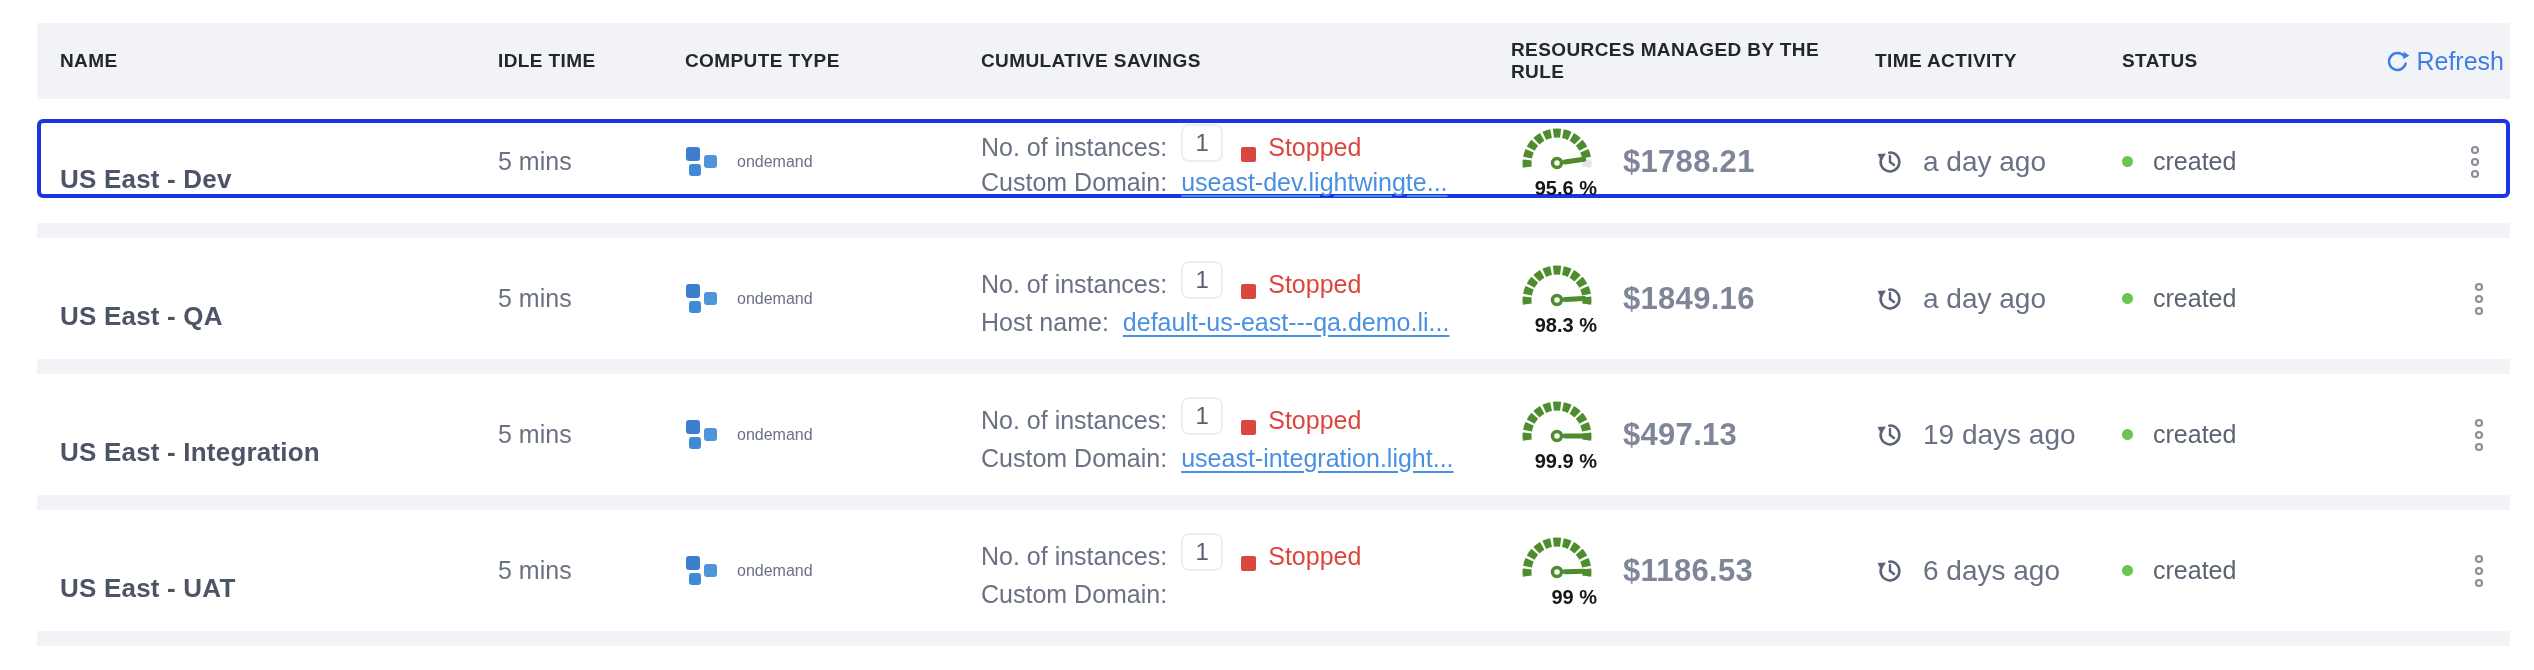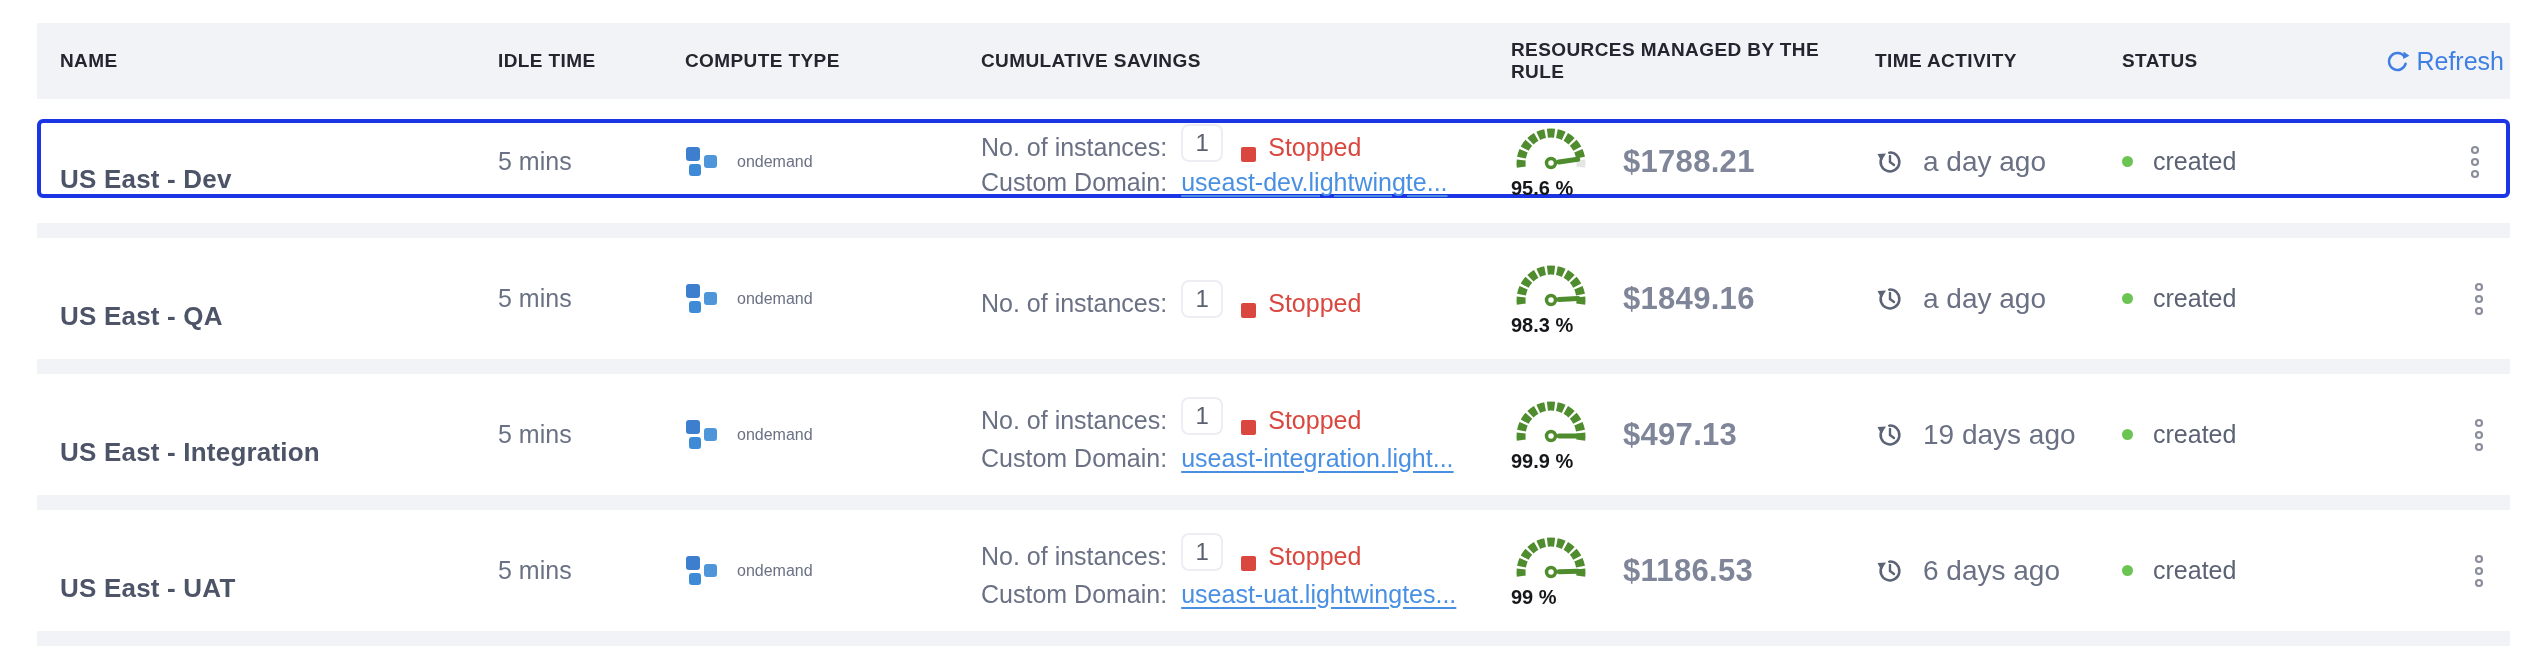--- a/index.html
+++ b/index.html
@@ -38,21 +38,21 @@
   .res-label{font-size:25px;color:#6A7184;margin-right:14px;white-space:nowrap;}
   .count-box{
     display:inline-flex;align-items:center;justify-content:center;
     width:38px;height:34px;border:2px solid #ECEEF3;border-radius:8px;
     font-size:24px;color:#5A6170;background:#fff;
   }
   .stop-square{width:15px;height:15px;border-radius:2px;background:var(--red);margin:0 12px 0 18px;flex:none;}
   .stopped{font-size:25px;color:var(--red);}
   .res-link{font-size:25px;color:var(--link);text-decoration:underline;text-underline-offset:4px;cursor:pointer;white-space:nowrap;}
   .c-savings{display:flex;align-items:center;}
-  .gauge-block{width:86px;display:flex;flex-direction:column;align-items:flex-start;}
+  .gauge-block{width:86px;display:flex;flex-direction:column;align-items:flex-end;}
   .gauge-block svg{overflow:visible;}
   .pct{font-size:20px;font-weight:700;color:#15171B;margin-top:4px;white-space:nowrap;}
   .amount{font-size:31px;font-weight:700;color:#808699;margin-left:26px;letter-spacing:.3px;}
   .c-activity{display:flex;align-items:center;gap:18px;font-size:28px;color:#6A7184;}
   .c-status{display:flex;align-items:center;gap:20px;font-size:25px;color:#5A6273;}
   .status-dot{width:11px;height:11px;border-radius:50%;background:var(--dot);flex:none;}
   .c-actions{justify-self:end;padding-right:24px;display:flex;align-items:center;}
   .kebab{cursor:pointer;display:inline-flex;}
   .icon{flex:none;display:inline-flex;}
 </style>
@@ -170,20 +170,24 @@
 </span>
       <span>ondemand</span>
     </div>
     <div class="c-resources">
       <div class="res-line">
         <span class="res-label">No. of instances:</span>
         <span class="count-box">1</span>
         <span class="stop-square"></span>
         <span class="stopped">Stopped</span>
       </div>
+      <div class="res-line">
+        <span class="res-label">Host name:</span>
+        <a class="res-link">default-us-east---qa.demo.li...</a>
+      </div>
     </div>
     <div class="c-savings">
       <div class="gauge-block">
         <span class="gauge-slot"><svg viewBox="0 0 80 46" width="80" height="46">
               <path d="M10.3 44.1 A30 30 0 0 1 10.2 36.9" stroke="#4E8C2E" stroke-width="9" fill="none"></path>
               <path d="M10.5 34.6 A30 30 0 0 1 12.6 27.7" stroke="#4E8C2E" stroke-width="9" fill="none"></path>
               <path d="M13.7 25.7 A30 30 0 0 1 17.8 19.8" stroke="#4E8C2E" stroke-width="9" fill="none"></path>
               <path d="M19.4 18.2 A30 30 0 0 1 25.2 13.9" stroke="#4E8C2E" stroke-width="9" fill="none"></path>
               <path d="M27.3 12.8 A30 30 0 0 1 34.1 10.6" stroke="#4E8C2E" stroke-width="9" fill="none"></path>
               <path d="M36.4 10.2 A30 30 0 0 1 43.6 10.2" stroke="#4E8C2E" stroke-width="9" fill="none"></path>
@@ -314,21 +318,20 @@
     </div>
     <div class="c-resources">
       <div class="res-line">
         <span class="res-label">No. of instances:</span>
         <span class="count-box">1</span>
         <span class="stop-square"></span>
         <span class="stopped">Stopped</span>
       </div>
       <div class="res-line">
         <span class="res-label">Custom Domain:</span>
-        <a class="res-link">useast-uat.lightwingtes...</a>
       </div>
     </div>
     <div class="c-savings">
       <div class="gauge-block">
         <span class="gauge-slot"><svg viewBox="0 0 80 46" width="80" height="46">
               <path d="M10.3 44.1 A30 30 0 0 1 10.2 36.9" stroke="#4E8C2E" stroke-width="9" fill="none"></path>
               <path d="M10.5 34.6 A30 30 0 0 1 12.6 27.7" stroke="#4E8C2E" stroke-width="9" fill="none"></path>
               <path d="M13.7 25.7 A30 30 0 0 1 17.8 19.8" stroke="#4E8C2E" stroke-width="9" fill="none"></path>
               <path d="M19.4 18.2 A30 30 0 0 1 25.2 13.9" stroke="#4E8C2E" stroke-width="9" fill="none"></path>
               <path d="M27.3 12.8 A30 30 0 0 1 34.1 10.6" stroke="#4E8C2E" stroke-width="9" fill="none"></path>

